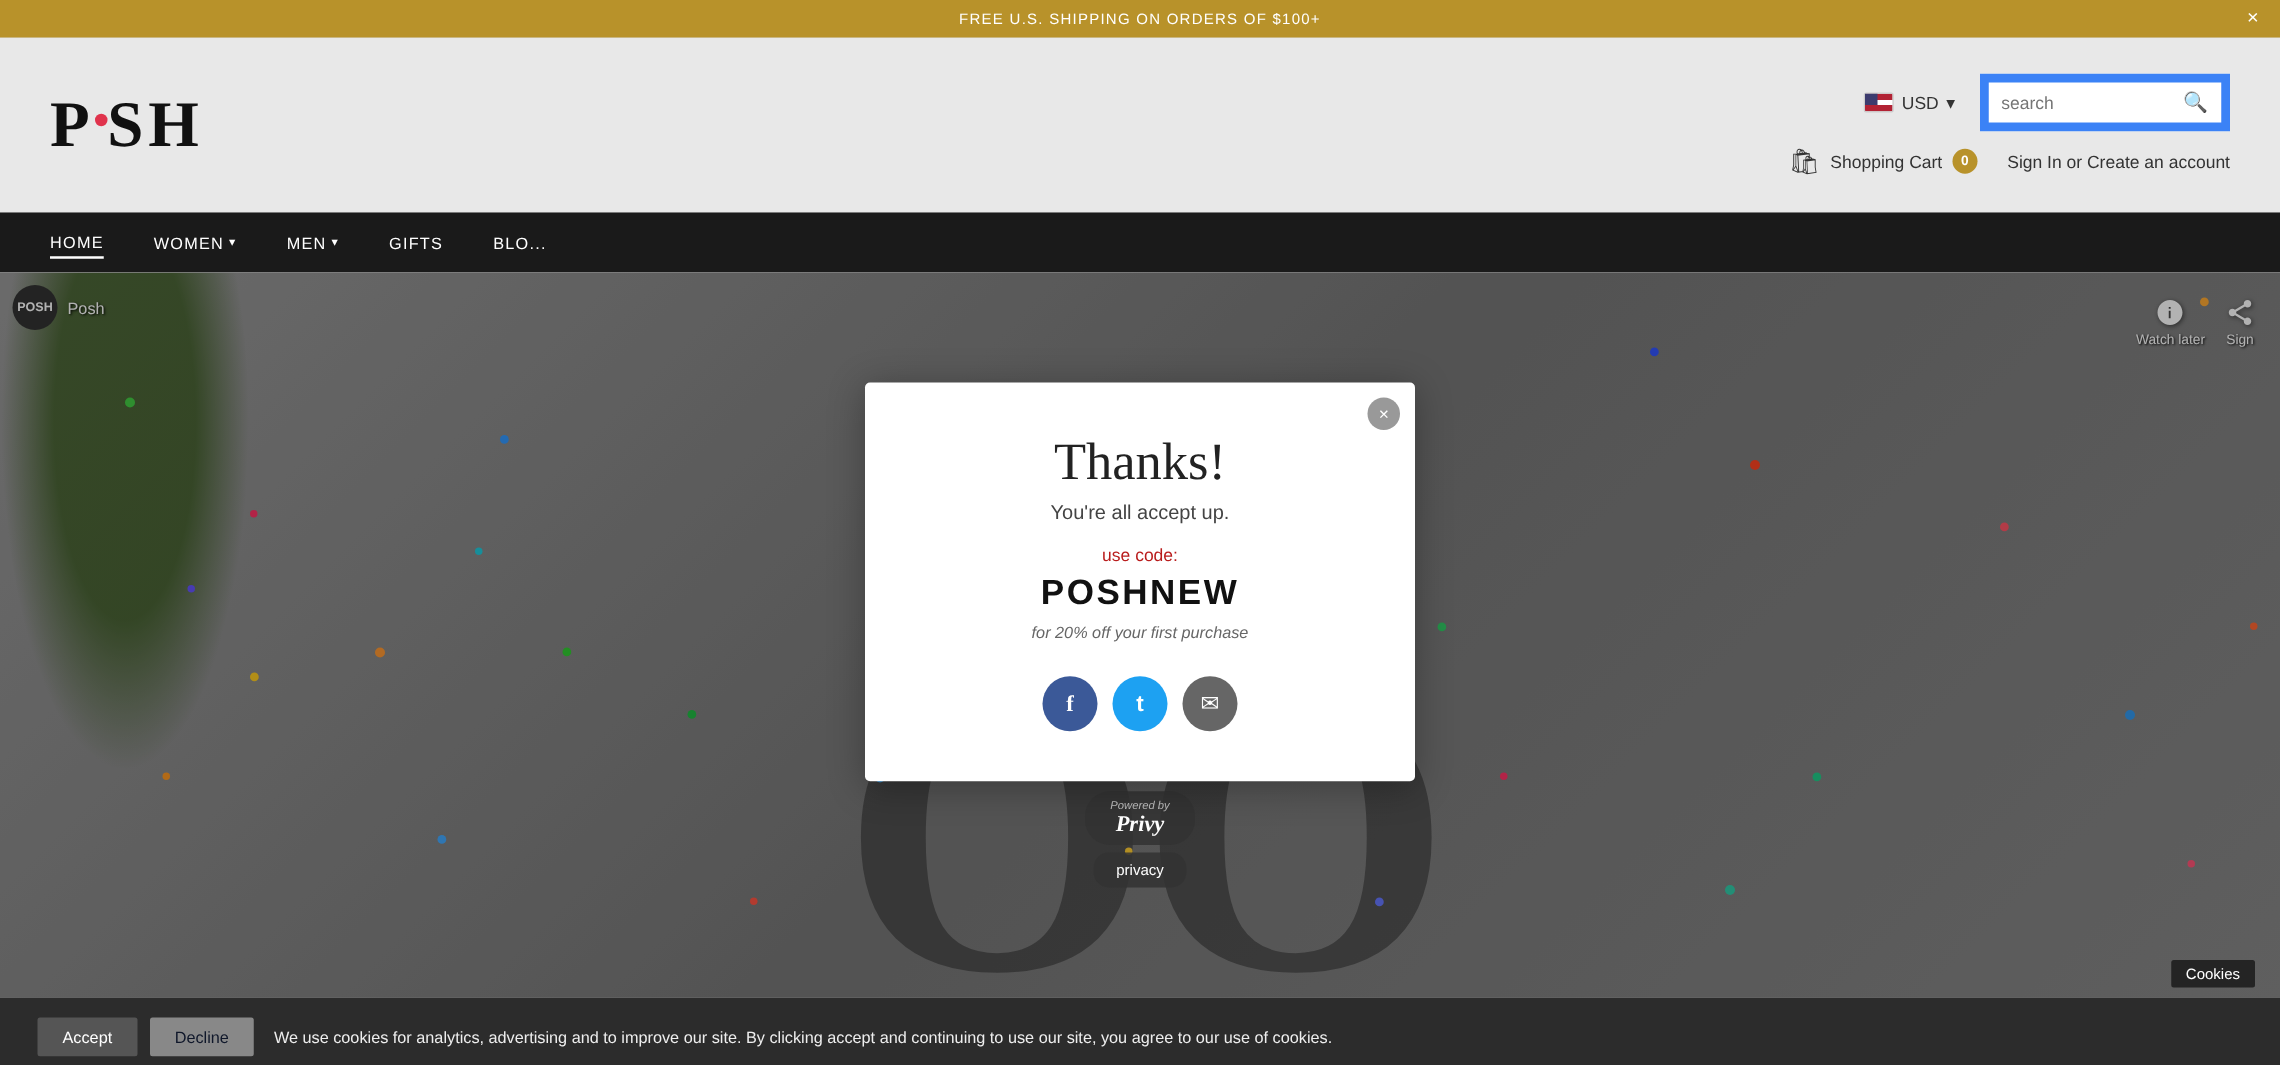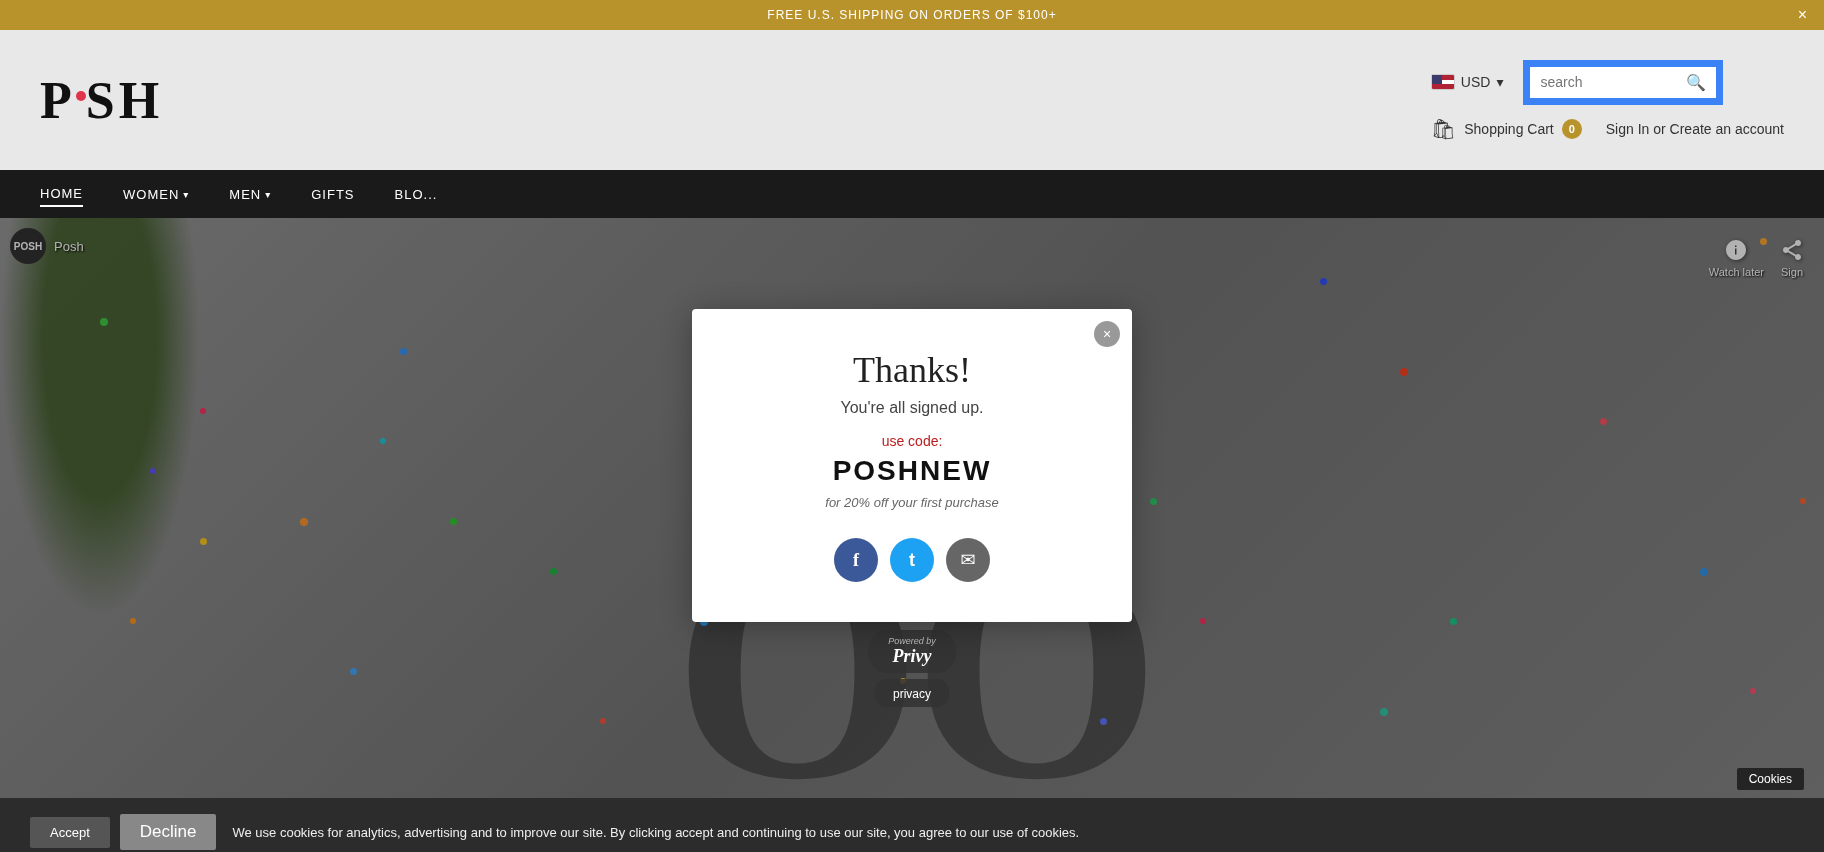--- a/index.html
+++ b/index.html
@@ -47,21 +47,21 @@
       width: 10px;
       height: 10px;
       background: #e0334c;
       border-radius: 50%;
       display: inline-block;
       margin-bottom: 8px;
     }
     .header-right {
       display: flex;
       flex-direction: column;
-      align-items: flex-start;
+      align-items: flex-end;
       gap: 12px;
     }
     .header-top-row {
       display: flex;
       align-items: center;
       gap: 20px;
     }
     .currency-selector {
       display: flex;
       align-items: center;
@@ -300,21 +300,21 @@
       border-radius: 50%;
       width: 26px;
       height: 26px;
       font-size: 14px;
       cursor: pointer;
       display: flex;
       align-items: center;
       justify-content: center;
     }
     .modal-title {
-      font-size: 36px;
+      font-size: 42px;
       font-weight: 300;
       color: #222;
       margin-bottom: 8px;
       font-family: Georgia, serif;
     }
     .modal-subtitle {
       font-size: 16px;
       color: #444;
       margin-bottom: 16px;
     }
@@ -385,24 +385,24 @@
       background: #555;
       color: #fff;
       border: none;
       padding: 8px 20px;
       font-size: 13px;
       cursor: pointer;
       border-radius: 2px;
     }
     .cookie-decline {
       background: #888;
-      color: #ffffff;
+      color: #0f172a;
       border: none;
       padding: 8px 20px;
-      font-size: 17px;
+      font-size: 13px;
       cursor: pointer;
       border-radius: 2px;
     }
     .cookie-label {
       position: absolute;
       right: 20px;
       top: -30px;
       background: rgba(30,30,30,0.9);
       color: #fff;
       padding: 4px 12px;
@@ -496,21 +496,21 @@
       </div>
     </div>
 
     <div class="modal-overlay">
       <div style="position:relative; display:flex; flex-direction:column; align-items:center;">
         <div class="modal">
           <button class="modal-close">
             <span>×</span>
           </button>
           <div class="modal-title">Thanks!</div>
-          <div class="modal-subtitle">You're all signed up.</div>
+          <div class="modal-subtitle">You're all accept up.</div>
           <div class="modal-code-label">use code:</div>
           <div class="modal-code">POSHNEW</div>
           <div class="modal-discount">for 20% off your first purchase</div>
           <div class="modal-social">
             <button class="social-btn facebook">
               <span style="font-weight:bold;font-family:serif;">f</span>
             </button>
             <button class="social-btn twitter">
               <span style="font-weight:bold;">t</span>
             </button>

